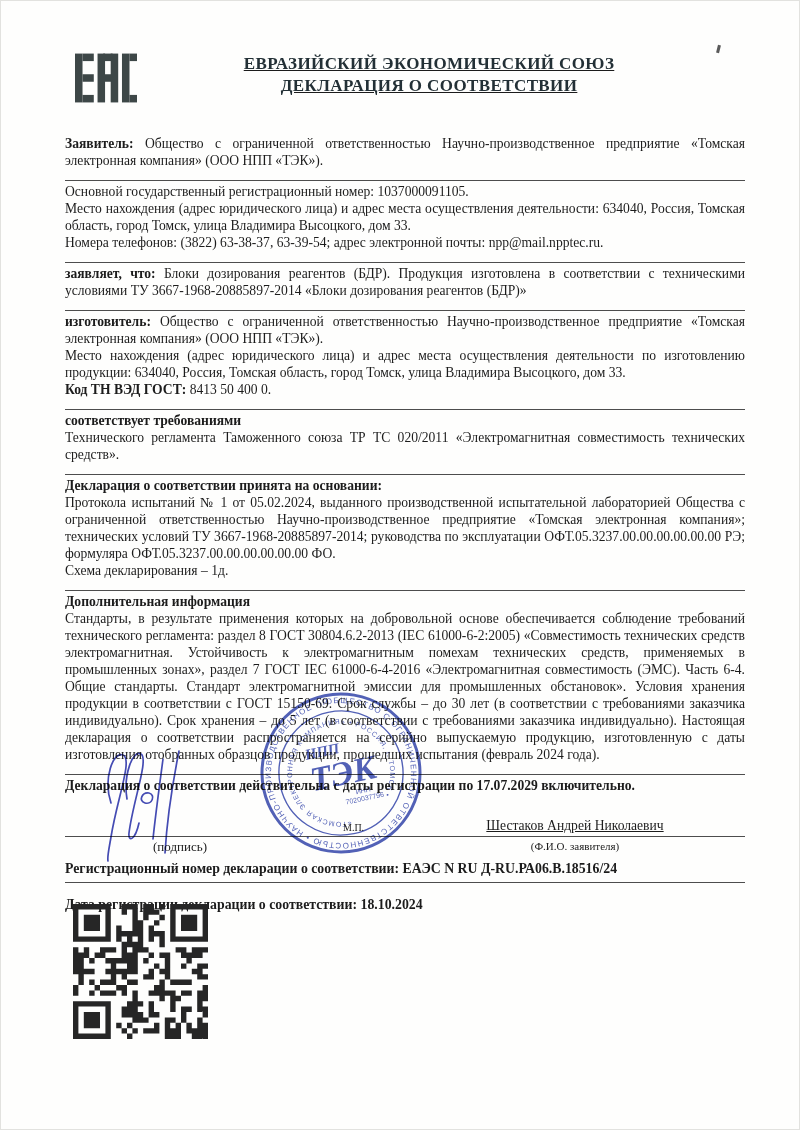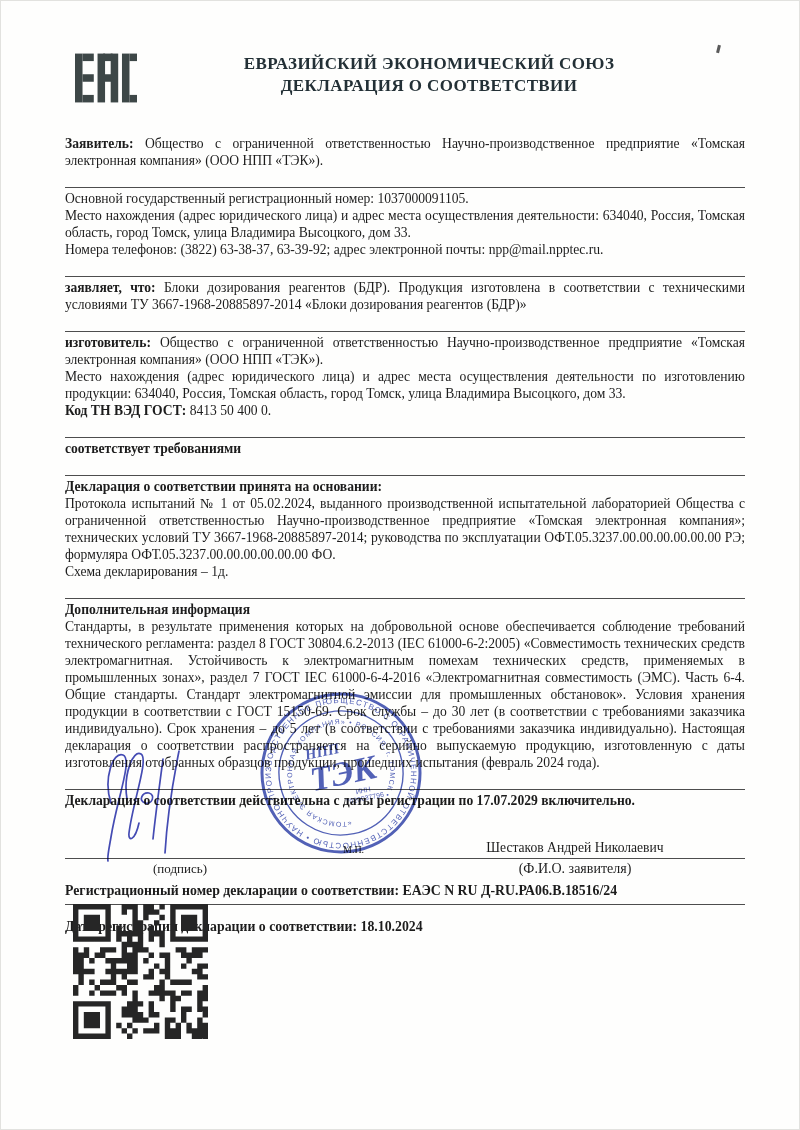--- a/index.html
+++ b/index.html
@@ -11,38 +11,38 @@
     background:#fefefdp;
     background-color:#fefefd;
     border:1px solid #e2e2df;
     font-family:"Liberation Serif","DejaVu Serif",serif;
     color:#1c1c1c;
     overflow:hidden;
   }
   
   .header{display:flex;align-items:flex-start;margin-bottom:24px;}
   .eac{flex:0 0 auto;margin:12px 6px 0 10px;}
-  .titles{flex:1 1 auto;text-align:center;padding:14px 30px 0 0;}
+  .titles{flex:1 1 auto;text-align:center;padding:14px 30px 0 0;text-decoration:underline;}
   .titles .t{
     font-weight:bold;font-size:17px;line-height:22px;
     letter-spacing:.4px;color:#233036;
   }
   
   .doc{font-size:13.6px;line-height:17px;text-align:justify;}
-  .sec{border-bottom:1px solid #4d4d4d;padding:2px 0 18px 0;}
+  .sec{border-bottom:1px solid #4d4d4d;padding:2px 0 11px 0;}
   .sec.noline{border-bottom:none;}
   .sec p{margin:0;}
   b{font-weight:bold;}
   
   .sigzone{position:relative;height:52px;font-size:13.6px;}
-  .sig-name{position:absolute;left:52%;width:46%;top:12px;text-align:center;}
+  .sig-name{position:absolute;left:52%;width:46%;top:12px;text-align:center;text-decoration:underline;}
   .sig-line{position:absolute;left:0;right:0;top:31px;border-top:1px solid #4d4d4d;}
   .cap-left{position:absolute;left:88px;top:33px;font-size:13px;}
   .mp{position:absolute;left:278px;top:14px;font-size:10px;}
-  .cap-right{position:absolute;left:52%;width:46%;top:33px;text-align:center;font-size:14px;}
+  .cap-right{position:absolute;left:52%;width:46%;top:33px;text-align:center;font-size:11px;}
   .regrow{font-weight:bold;font-size:13.8px;padding:3px 0 5px 0;border-bottom:1px solid #4d4d4d;}
   .daterow{font-weight:bold;font-size:13.8px;margin-top:13px;}
   
   .stamp{
     position:absolute;left:256px;top:688px;width:168px;height:168px;
     opacity:.82;mix-blend-mode:multiply;
     transform:rotate(-12deg);
     pointer-events:none;
   }
   
@@ -85,39 +85,40 @@
   <div class="doc">
 
     <div class="sec">
       <p><b>Заявитель:</b>
          <span>Общество с ограниченной ответственностью Научно-производственное предприятие «Томская электронная компания» (ООО НПП «ТЭК»).</span></p>
     </div>
 
     <div class="sec">
       <p>Основной государственный регистрационный номер: 1037000091105.</p>
       <p>Место нахождения (адрес юридического лица) и адрес места осуществления деятельности: 634040, Россия, Томская область, город Томск, улица Владимира Высоцкого, дом 33.</p>
-      <p>Номера телефонов: (3822) 63-38-37, 63-39-92; адрес электронной почты: npp@mail.npptec.ru.</p>
+      <p>Номера телефонов: (3822) 63-38-37, 63-39-54; адрес электронной почты: npp@mail.npptec.ru.</p>
     </div>
 
 
     <div class="sec">
       <p><b>заявляет, что:</b>
          <span>Блоки дозирования реагентов (БДР). Продукция изготовлена в соответствии с техническими условиями ТУ 3667-1968-20885897-2014 «Блоки дозирования реагентов (БДР)»</span></p>
     </div>
 
     <div class="sec">
       <p><b>изготовитель:</b>
          <span>Общество с ограниченной ответственностью Научно-производственное предприятие «Томская электронная компания» (ООО НПП «ТЭК»).</span></p>
       <p>Место нахождения (адрес юридического лица) и адрес места осуществления деятельности по изготовлению продукции: 634040, Россия, Томская область, город Томск, улица Владимира Высоцкого, дом 33.</p>
       <p><b>Код ТН ВЭД ГОСТ:</b>
          <span>8413 50 400 0.</span></p>
     </div>
 
     <div class="sec">
       <p><b>соответствует требованиями</b></p>
+      <p>Технического регламента Таможенного союза ТР ТС 020/2011 «Электромагнитная совместимость технических средств».</p>
     </div>
 
     <div class="sec">
       <p><b>Декларация о соответствии принята на основании:</b></p>
       <p>Протокола испытаний № 1 от 05.02.2024, выданного производственной испытательной лабораторией Общества с ограниченной ответственностью Научно-производственное предприятие «Томская электронная компания»; технических условий ТУ 3667-1968-20885897-2014; руководства по эксплуатации ОФТ.05.3237.00.00.00.00.00.00 РЭ; формуляра ОФТ.05.3237.00.00.00.00.00.00 ФО.</p>
       <p>Схема декларирования – 1д.</p>
     </div>
 
     <div class="sec">
       <p><b>Дополнительная информация</b></p>

